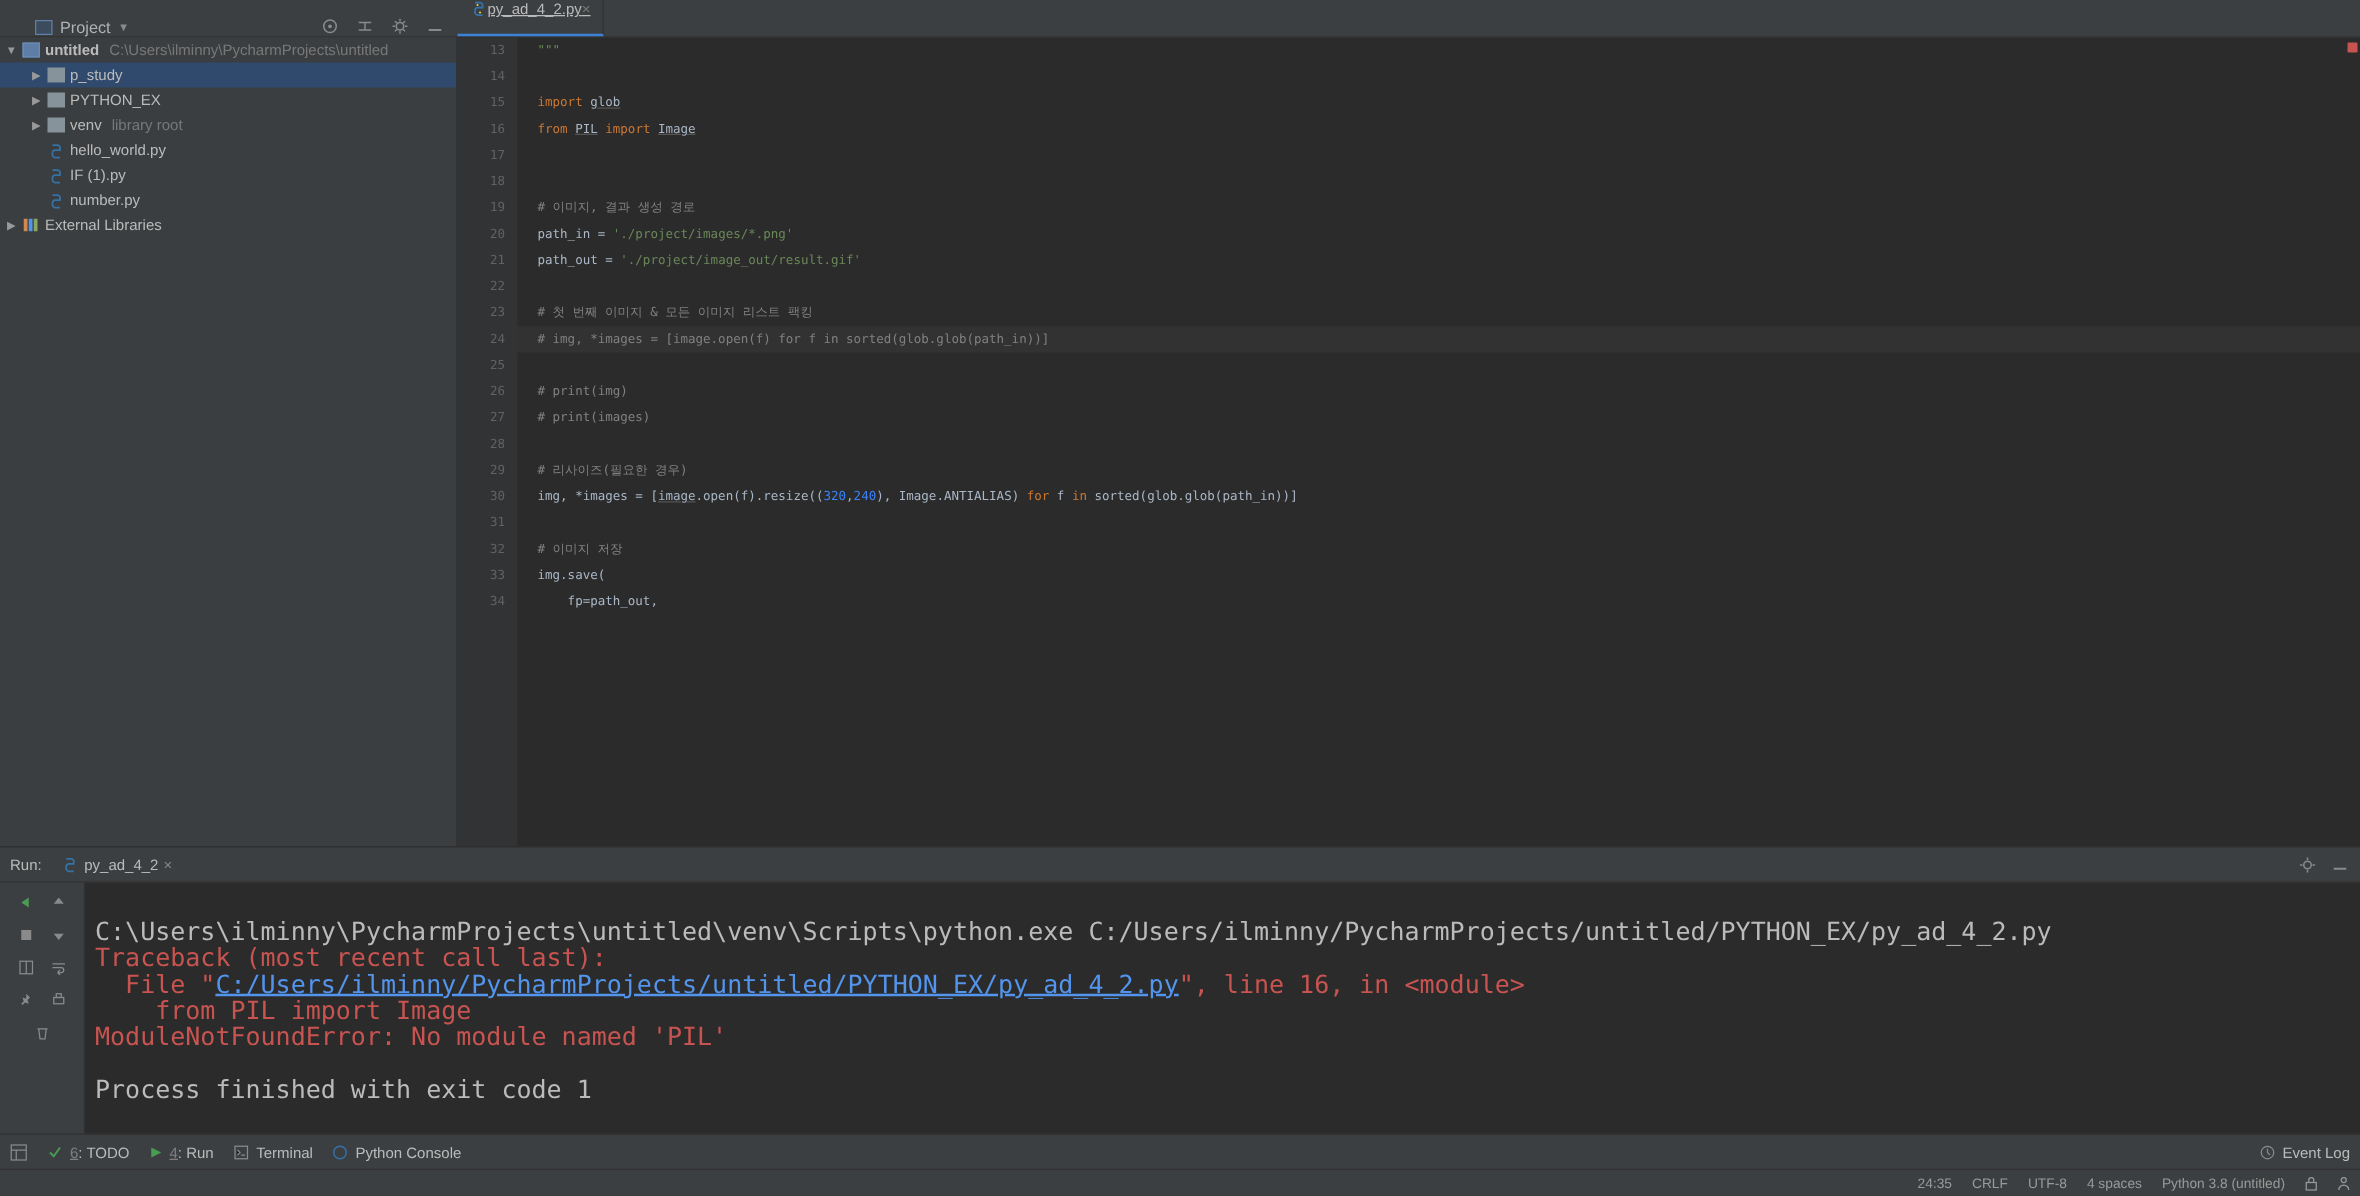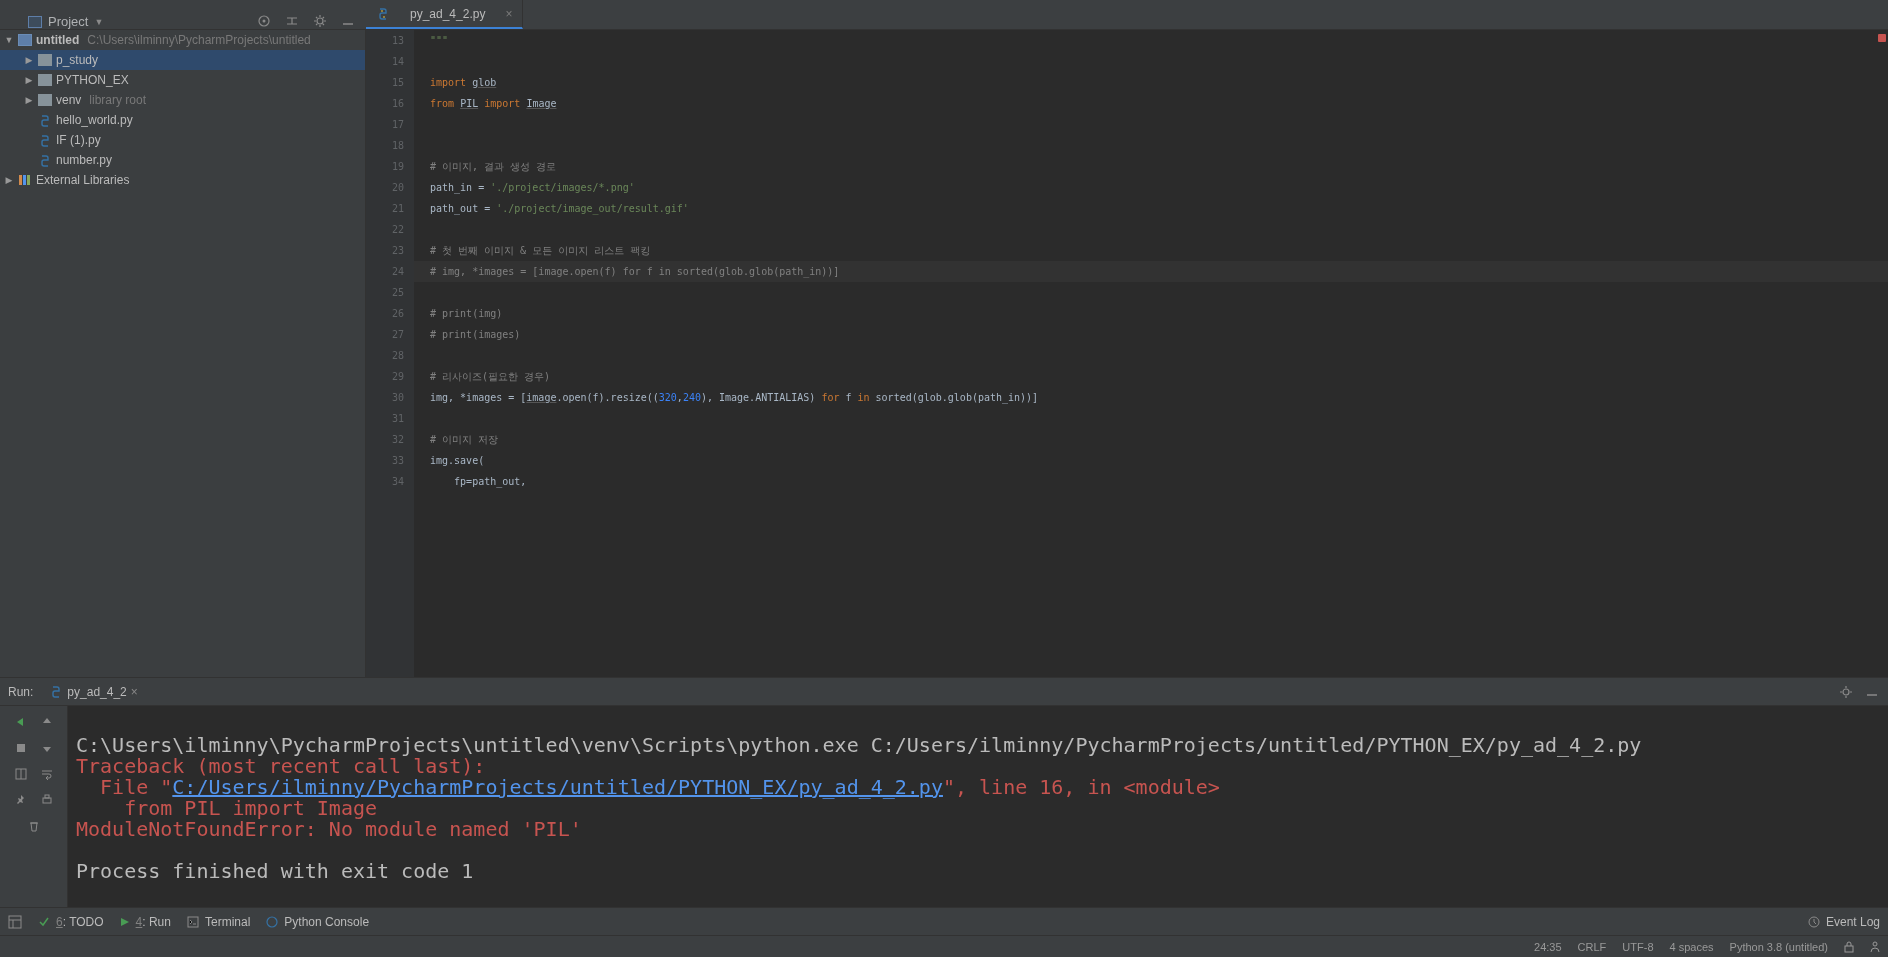--- a/index.html
+++ b/index.html
@@ -19,21 +19,21 @@
 .top-left { width: 366px; display: flex; align-items: flex-end; padding-left: 20px; }
 .project-label-wrap { display: flex; align-items: center; gap: 6px; padding: 0 8px; }
 .proj-icon { width: 14px; height: 12px; border: 1px solid #5e7ea8; background: #3d4c5c; }
 .proj-text { color: #afb1b3; font-size: 13px; }
 .dropdown-caret { color: #8a8a8a; font-size: 9px; }
 
 .top-icons { margin-left: auto; display: flex; align-items: center; gap: 12px; padding-right: 10px; color: #8a8a8a; }
 .toolbar-icon { width: 16px; height: 16px; display: inline-flex; align-items: center; justify-content: center; cursor: pointer; }
 
 .editor-tabs-area { flex: 1; display: flex; align-items: stretch; }
-.editor-tab { display: flex; align-items: center; gap: 20px; padding: 0 10px; border-right: 1px solid #323232; background: #3c3f41; border-bottom: 2px solid #3c82d6; }
+.editor-tab { display: flex; align-items: flex-start; gap: 0; padding: 0 10px; border-right: 1px solid #323232; background: #3c3f41; border-bottom: 2px solid #3c82d6; text-decoration: underline; }
 .py-icon { width: 14px; height: 14px; }
 .editor-tab-label { color: #bbbbbb; }
 .editor-tab-close { color: #7a7a7a; font-size: 12px; cursor: pointer; }
 
 
 .middle { display: flex; flex: 1; min-height: 0; }
 .project-tree { width: 366px; background: #3b3e40; border-right: 1px solid #323232; overflow-y: auto; }
 .tree-row { display: flex; align-items: center; height: 20px; padding-left: 6px; gap: 4px; cursor: pointer; }
 .tree-row.selected { background: #2f4a6c; }
 .tree-caret { width: 10px; color: #999; font-size: 9px; text-align: center; }

